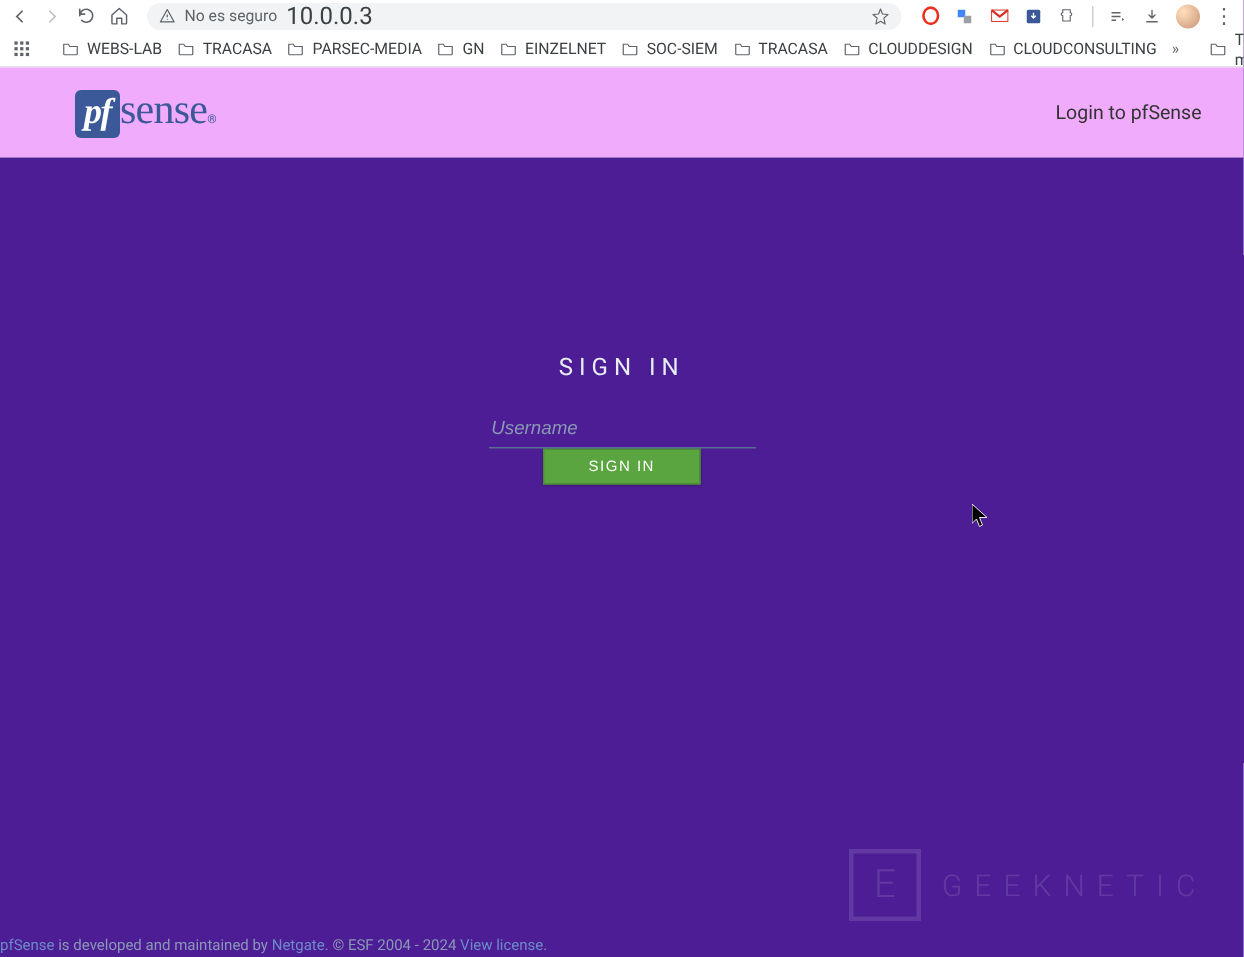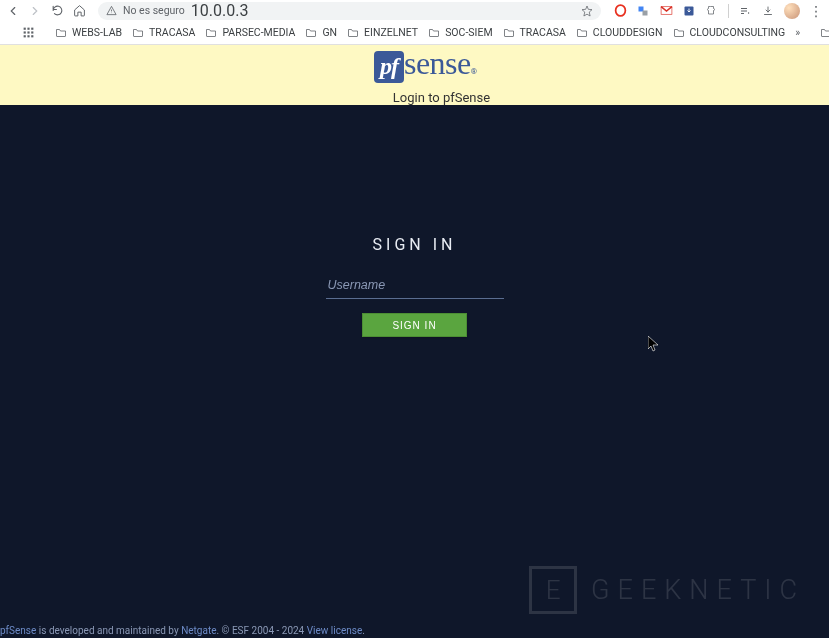--- a/index.html
+++ b/index.html
@@ -13,51 +13,51 @@
 .warn-icon { color: #5f6368; }
 .warn-text { color: #5f6368; font-size: 10.5px; }
 .url-text { color: #3c4043; font-size: 16px; }
 .star-icon { color: #5f6368; }
 .ext-icons { display: flex; align-items: center; gap: 9px; }
 .ext-icon { width: 14px; height: 14px; display: flex; align-items: center; justify-content: center; font-size: 11px; }
 .avatar { width: 16px; height: 16px; border-radius: 50%; background: radial-gradient(circle at 30% 30%, #ffe0bd, #c89376); }
 .menu-dots { color: #5f6368; font-size: 14px; }
 
 
-.bookmarks-bar { height: 24px; display: flex; align-items: center; padding: 0 22px; gap: 10px; background: #fff; border-bottom: 1px solid #e0e0e0; font-size: 10.5px; }
+.bookmarks-bar { height: 24px; display: flex; align-items: center; padding: 0 8px; gap: 10px; background: #fff; border-bottom: 1px solid #e0e0e0; font-size: 10.5px; }
 .app-grid { color: #5f6368; }
 .bm-sep { width: 1px; height: 16px; background: #cfcfcf; }
 .bm-item { display: flex; align-items: center; gap: 5px; color: #3c4043; cursor: pointer; white-space: nowrap; }
 .folder-icon { color: #5f6368; }
 .bm-overflow { color: #5f6368; margin-left: auto; }
 .bm-all { display: flex; align-items: center; gap: 5px; color: #3c4043; }
 
 
-.app-header { height: 60px; display: flex; align-items: center; justify-content: space-between; padding: 0 28px 0 50px; background: #fef9c3; flex-direction: column; }
+.app-header { height: 60px; display: flex; align-items: center; justify-content: space-between; padding: 0 28px 0 50px; background: #f0abfc; }
 .logo-wrap { display: flex; align-items: baseline; gap: 0; }
 .logo-pf { background: #3b5998; color: #fff; font-weight: bold; font-size: 24px; padding: 2px 6px 3px 6px; border-radius: 4px; font-style: italic; font-family: Georgia, serif; letter-spacing: -1px; }
-.logo-sense { color: #3b5998; font-size: 32px; font-weight: 400; letter-spacing: -0.5px; font-family: Georgia, 'Times New Roman', serif; }
+.logo-sense { color: #3b5998; font-size: 28px; font-weight: 400; letter-spacing: -0.5px; font-family: Georgia, 'Times New Roman', serif; }
 .logo-reg { color: #3b5998; font-size: 8px; vertical-align: bottom; }
 .header-right { color: #333; font-size: 13px; margin-left: 32px; }
 
 
-.login-body { position: relative; height: 533px; background: #0f172a; }
+.login-body { position: relative; height: 533px; background: #4c1d95; }
 .panel-wrap { position: absolute; width: 100%; left: 0; top: 130px; display: flex; flex-direction: column; align-items: center; }
 .signin-title { color: #e8ecf3; font-size: 16px; letter-spacing: 4px; font-weight: 400; margin-bottom: 18px; }
 .input-row { width: 178px; position: relative; }
 .login-input { width: 100%; background: transparent; border: none; border-bottom: 1px solid #5a6d90; color: #fff; font-size: 12.5px; padding: 6px 2px; outline: none; font-style: italic; }
 .login-input::placeholder { color: #8a98b5; font-style: italic; }
-.inp-username { margin-bottom: 14px; }
+.inp-username { }
 .inp-password { margin-bottom: 30px; }
 .signin-btn { width: 105px; height: 24px; background: #5aa53f; border: 1px solid #4c8e34; color: #fff; font-size: 10px; letter-spacing: 1px; cursor: pointer; box-shadow: 0 1px 2px rgba(0,0,0,0.2); }
 
 
 .watermark { position: absolute; right: 24px; bottom: 24px; display: flex; align-items: center; gap: 14px; opacity: 0.12; color: #fff; }
 .wm-box { width: 48px; height: 48px; border: 3px solid #fff; display: flex; align-items: center; justify-content: center; font-size: 26px; font-weight: 300; letter-spacing: 0; }
-.wm-text { font-size: 27px; letter-spacing: 8px; font-weight: 300; }
+.wm-text { font-size: 20px; letter-spacing: 8px; font-weight: 300; }
 
 
 .footer { position: absolute; bottom: 2px; width: 100%; text-align: left; font-size: 10px; color: #8a98b5; }
 .footer a { color: #6d8bc7; text-decoration: none; }
 
 
 .mouse-cursor { position: absolute; left: 648px; top: 231px; width: 10px; height: 14px; pointer-events: none; }
 
 svg { display: block; }
 </style>

